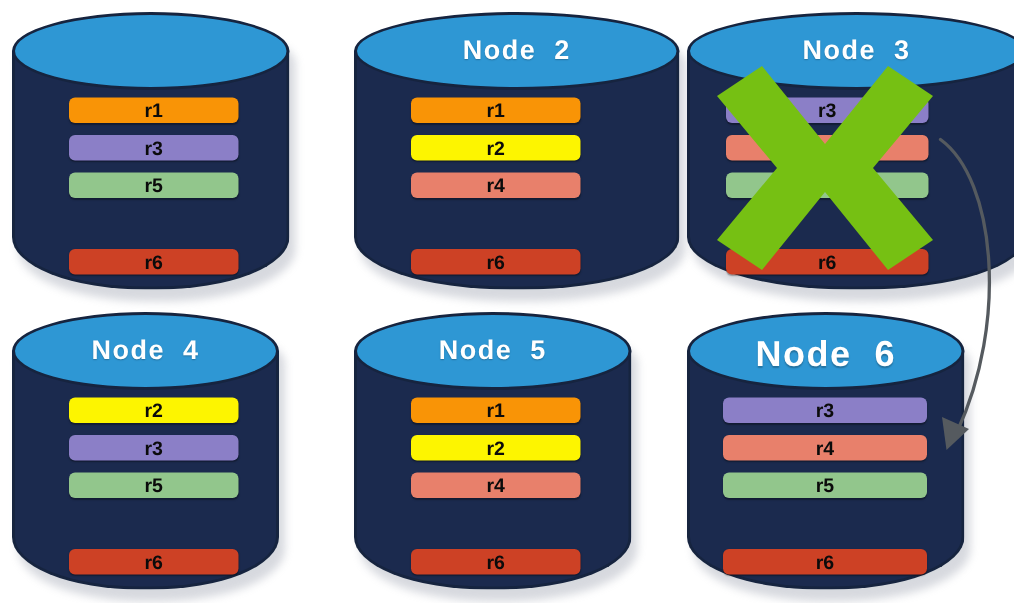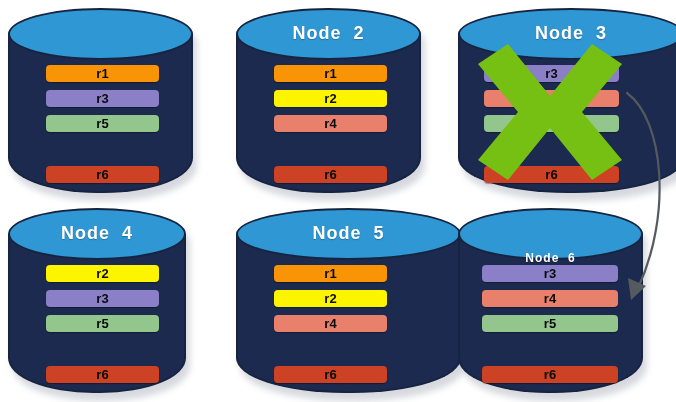--- a/index.html
+++ b/index.html
@@ -76,21 +76,21 @@
         <div class="body" style="top: 26px; height: 159px; background: rgb(27, 42, 78); border-right: 2px solid rgb(22, 36, 63); border-bottom: 2px solid rgb(22, 36, 63); border-left: 2px solid rgb(22, 36, 63); border-image: initial; box-sizing: border-box; border-top: none;"></div>
         <div class="top" style="height: 52px; background: rgb(46, 151, 212); border: 2px solid rgb(22, 36, 63);"></div>
       </div>
       <div class="bars" style="left: 38px; top: 57px; width: 113px;">
         <div class="bar" style="background: rgb(249, 148, 6);">r1</div>
         <div class="bar" style="background: rgb(139, 127, 199);">r3</div>
         <div class="bar" style="background: rgb(146, 198, 140);">r5</div>
         <div class="bar" style="background: rgb(205, 65, 37);">r6</div>
       </div>
     </div>
-    <div class="node" style="left: 236px; top: 8px; width: 185px; height: 185px;">
+    <div class="node" style="left: 236px; top: 8px; width: 185px; height: 185px; padding-left: 32px;">
       <div class="cyl-shadow">
         <div class="body" style="top:26px;height:159px;"></div>
         <div class="top" style="height:52px;"></div>
       </div>
       <div class="cyl">
         <div class="body" style="top: 26px; height: 159px; background: rgb(27, 42, 78); border-right: 2px solid rgb(22, 36, 63); border-bottom: 2px solid rgb(22, 36, 63); border-left: 2px solid rgb(22, 36, 63); border-image: initial; box-sizing: border-box; border-top: none;"></div>
         <div class="top" style="height: 52px; background: rgb(46, 151, 212); border: 2px solid rgb(22, 36, 63);"></div>
       </div>
       <div class="label" style="top: 15px; font-size: 18px;">Node  2</div>
       <div class="bars" style="left: 38px; top: 57px; width: 113px;">
@@ -130,21 +130,21 @@
         <div class="top" style="height: 52px; background: rgb(46, 151, 212); border: 2px solid rgb(22, 36, 63);"></div>
       </div>
       <div class="label" style="top: 15px; font-size: 18px;">Node  4</div>
       <div class="bars" style="left: 38px; top: 57px; width: 113px;">
         <div class="bar" style="background: rgb(253, 245, 0);">r2</div>
         <div class="bar" style="background: rgb(139, 127, 199);">r3</div>
         <div class="bar" style="background: rgb(146, 198, 140);">r5</div>
         <div class="bar" style="background: rgb(205, 65, 37);">r6</div>
       </div>
     </div>
-    <div class="node" style="left: 236px; top: 208px; width: 185px; height: 185px; padding-left: 40px;">
+    <div class="node" style="left: 236px; top: 208px; width: 185px; height: 185px;">
       <div class="cyl-shadow">
         <div class="body" style="top:26px;height:159px;"></div>
         <div class="top" style="height:52px;"></div>
       </div>
       <div class="cyl">
         <div class="body" style="top: 26px; height: 159px; background: rgb(27, 42, 78); border-right: 2px solid rgb(22, 36, 63); border-bottom: 2px solid rgb(22, 36, 63); border-left: 2px solid rgb(22, 36, 63); border-image: initial; box-sizing: border-box; border-top: none;"></div>
         <div class="top" style="height: 52px; background: rgb(46, 151, 212); border: 2px solid rgb(22, 36, 63);"></div>
       </div>
       <div class="label" style="top: 15px; font-size: 18px;">Node  5</div>
       <div class="bars" style="left: 38px; top: 57px; width: 113px;">
@@ -156,21 +156,21 @@
     </div>
     <div class="node" style="left: 458px; top: 208px; width: 185px; height: 185px;">
       <div class="cyl-shadow">
         <div class="body" style="top:26px;height:159px;"></div>
         <div class="top" style="height:52px;"></div>
       </div>
       <div class="cyl">
         <div class="body" style="top: 26px; height: 159px; background: rgb(27, 42, 78); border-right: 2px solid rgb(22, 36, 63); border-bottom: 2px solid rgb(22, 36, 63); border-left: 2px solid rgb(22, 36, 63); border-image: initial; box-sizing: border-box; border-top: none;"></div>
         <div class="top" style="height: 52px; background: rgb(46, 151, 212); border: 2px solid rgb(22, 36, 63);"></div>
       </div>
-      <div class="label" style="top: 15px; font-size: 12px; margin-top: 28px;">Node  6</div>
+      <div class="label" style="top: 15px; font-size: 24px;">Node  6</div>
       <div class="bars" style="left: 24px; top: 57px; width: 136px;">
         <div class="bar" style="background: rgb(139, 127, 199);">r3</div>
         <div class="bar" style="background: rgb(232, 128, 107);">r4</div>
         <div class="bar" style="background: rgb(146, 198, 140);">r5</div>
         <div class="bar" style="background: rgb(205, 65, 37);">r6</div>
       </div>
     </div>
     <div class="arrow"><svg width="676" height="402" viewBox="0 0 676 402">
         <path d="M627 93 C 664 120, 672 215, 638 288" fill="none" stroke="#555a5f" stroke-width="2.2" stroke-linecap="round"></path>
         <path d="M646 286 L631 300 L628 278 Z" fill="#555a5f"></path>

